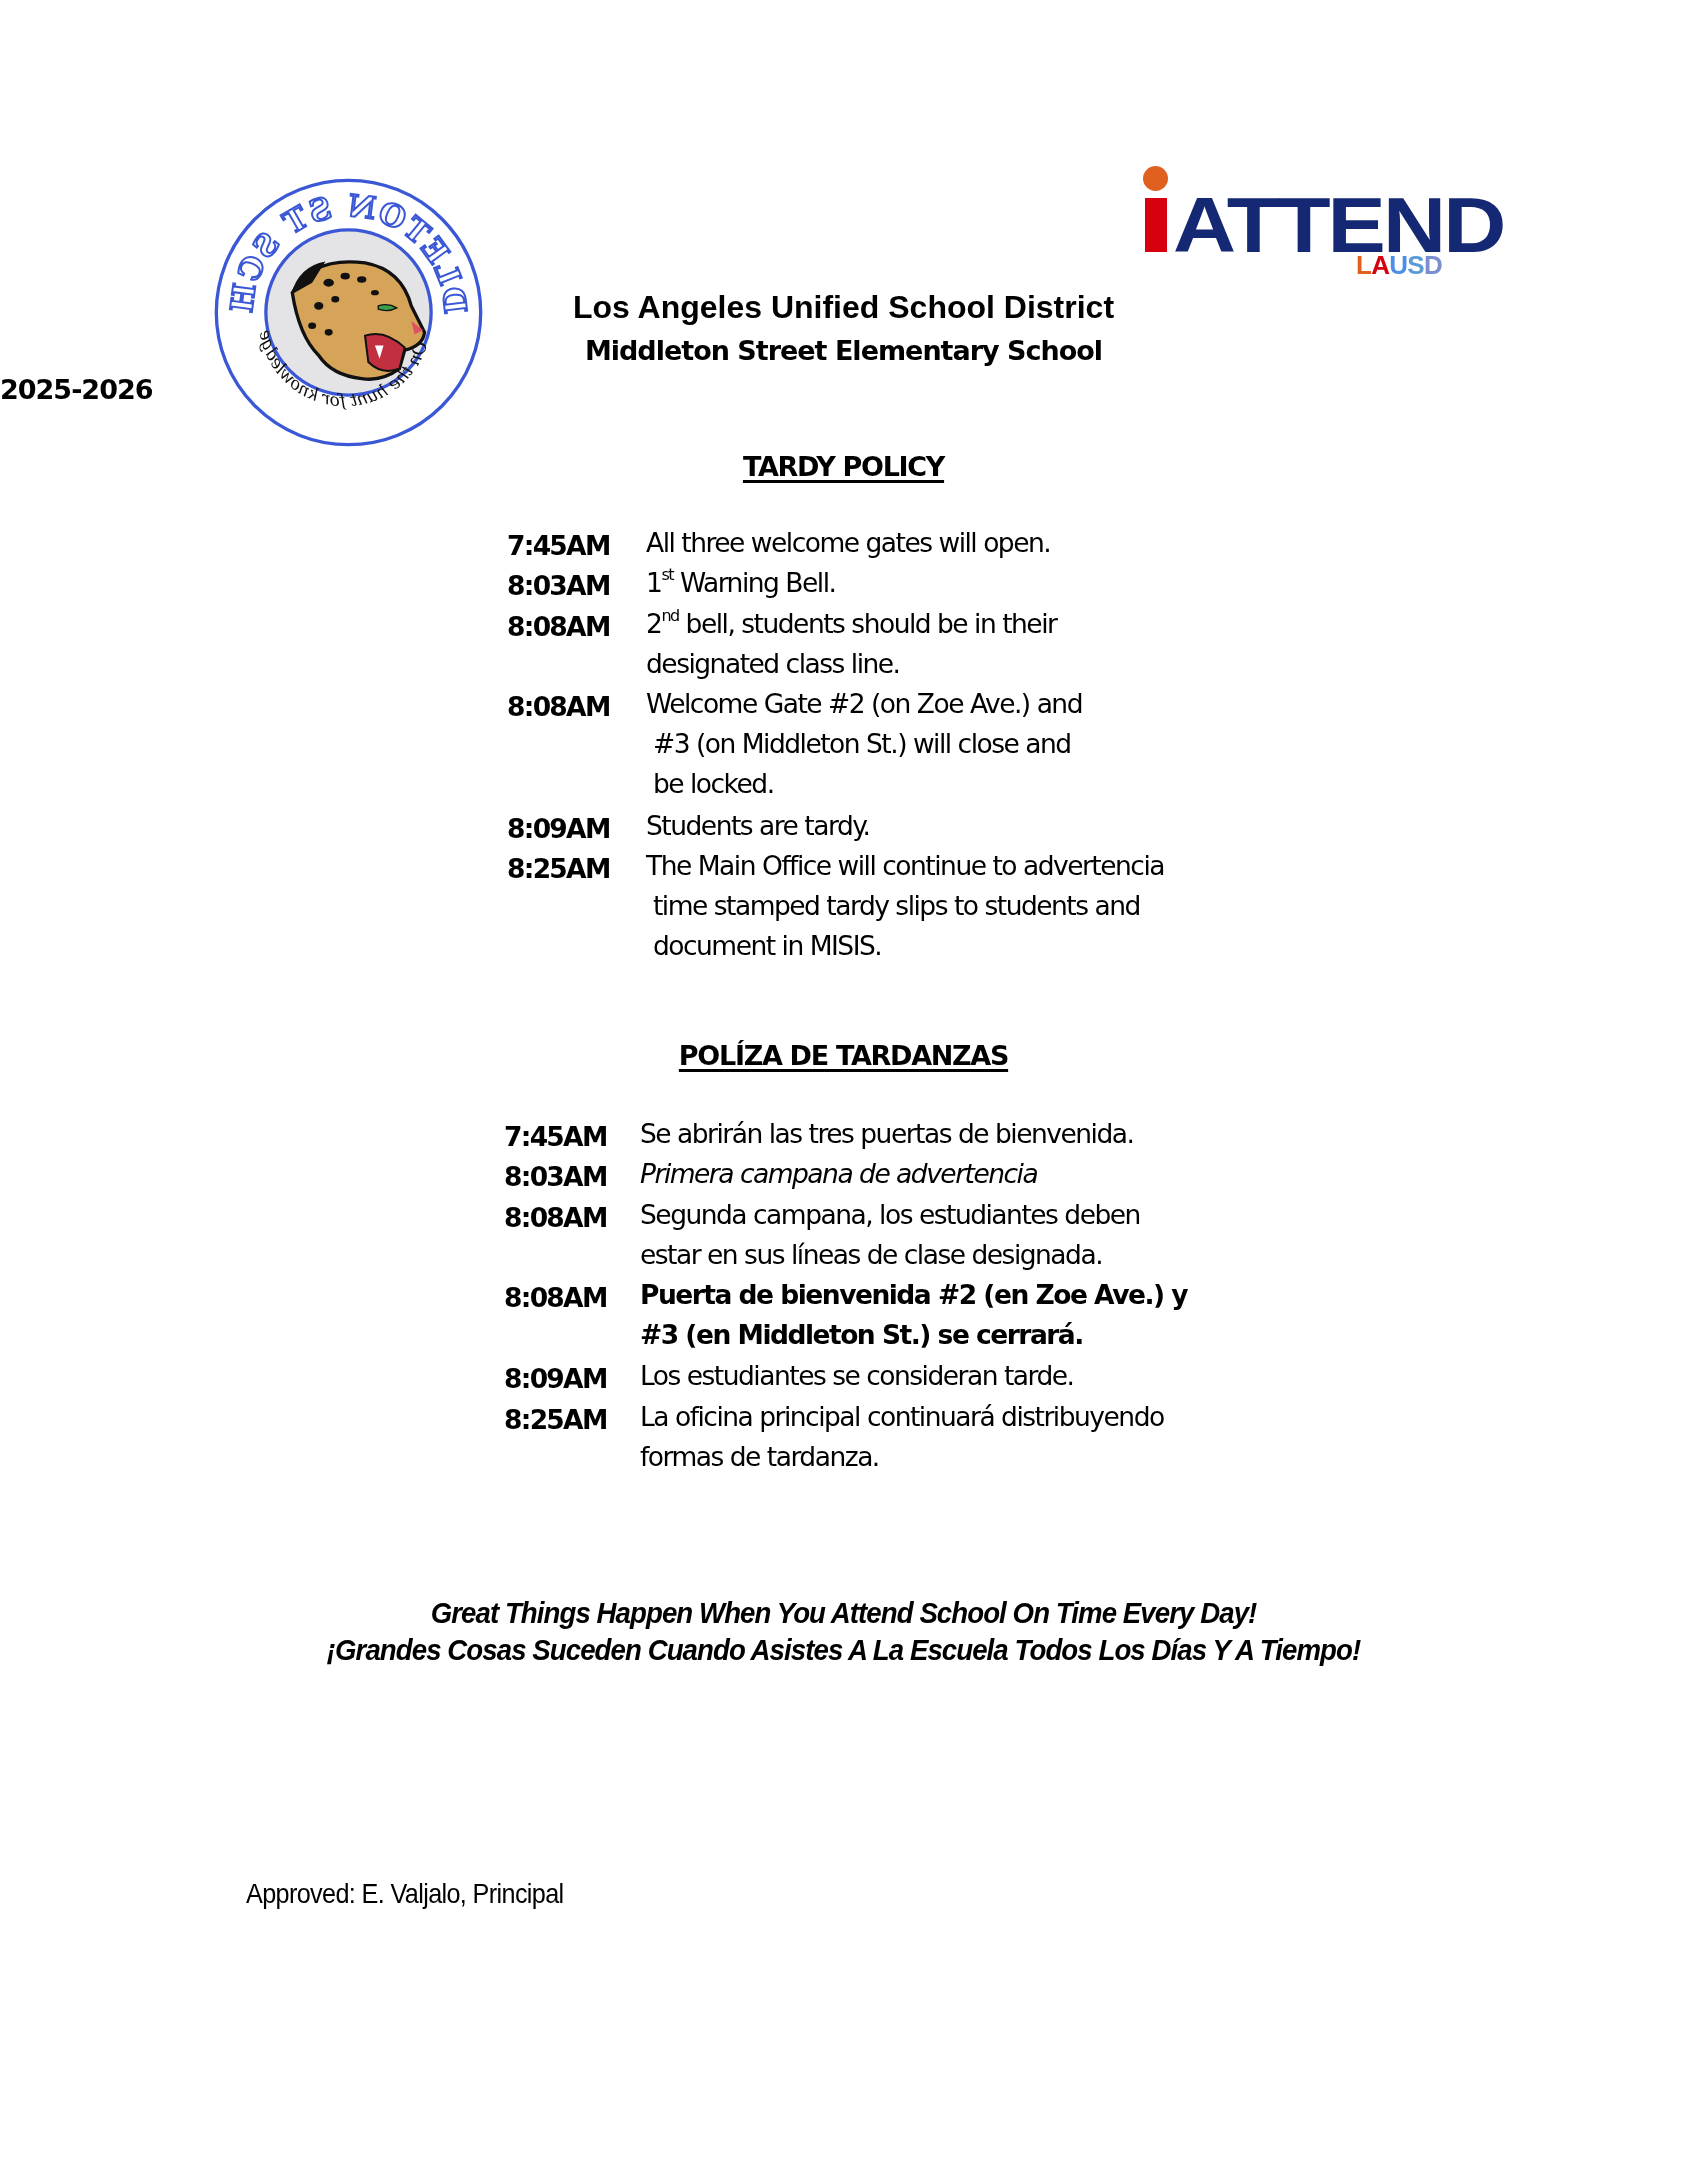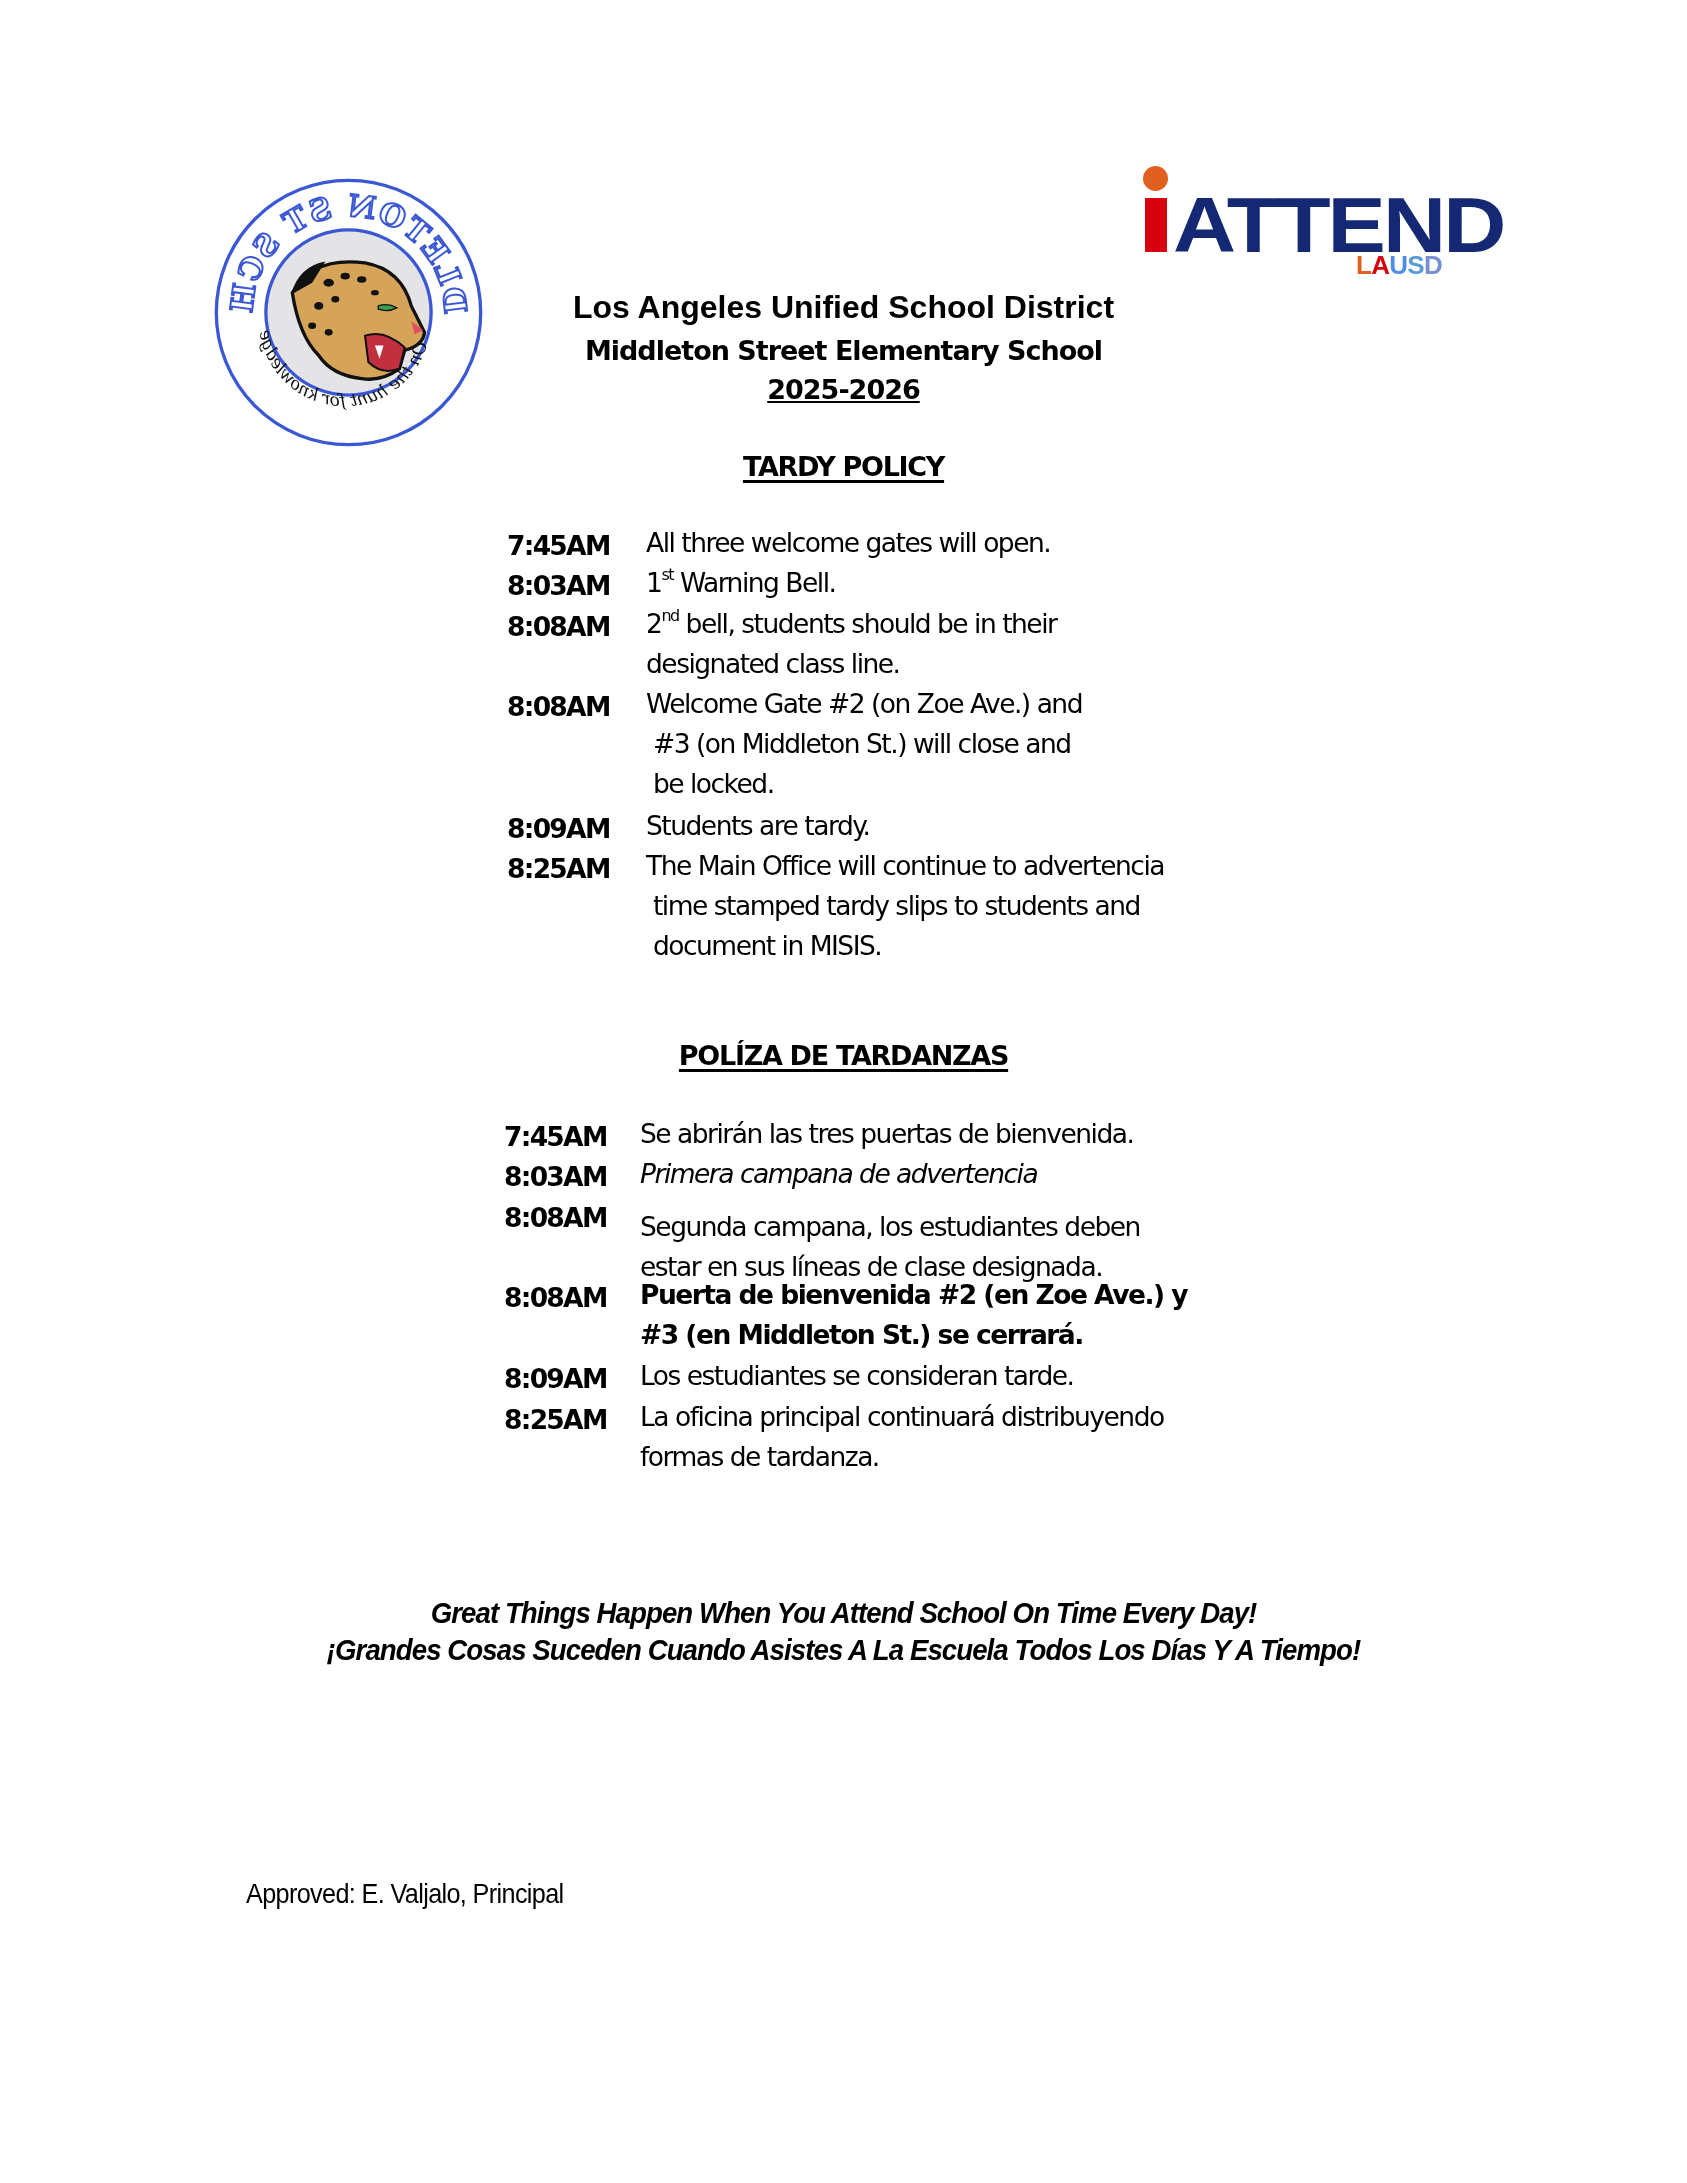--- a/index.html
+++ b/index.html
@@ -13,21 +13,21 @@
   #iattend { left:1131px; top:165px; width:344px; height:119px; }
   .ia-dot { position:absolute; left:12px; top:1.3px; width:25px; height:25px; border-radius:50%; background:#e0601f; }
   .ia-i { position:absolute; left:14px; top:33px; width:22px; height:54px; background:#d6000f; }
   .ia-word { position:absolute; left:42px; top:21px; font-family:"Liberation Sans", sans-serif; font-weight:bold;
              font-size:78px; letter-spacing:-2.6px; color:#152873; line-height:1; transform:scaleX(1.12); transform-origin:left top; }
   .ia-lausd { position:absolute; left:225px; top:87px; font-weight:bold; font-size:26px; line-height:1; letter-spacing:-0.7px; }
 
   
   .hdr1 { left:0; width:1687px; text-align:center; top:289px; font-size:32px; font-weight:bold; }
   .hdr2 { left:0; width:1687px; text-align:center; top:335px; font-family:"DejaVu Sans", sans-serif; font-size:27px; font-weight:bold; letter-spacing:-1px; }
-  .hdr3 { left:0; width:1687px; text-align:center; top:374px; font-family:"DejaVu Sans", sans-serif; font-size:27px; font-weight:bold; letter-spacing:-1px;text-decoration:underline; }
+  .hdr3 { left:0; width:1687px; top:374px; font-family:"DejaVu Sans", sans-serif; font-size:27px; font-weight:bold; letter-spacing:-1px; }
   .sect-title { left:0; width:1687px; text-align:center; font-family:"DejaVu Sans", sans-serif; font-size:27px; font-weight:bold; letter-spacing:-1.3px; }
   .sect-title span { text-decoration:underline; text-decoration-thickness:2.6px; text-underline-offset:4px; }
 
   
   .sched { position:absolute; left:0; width:1687px; }
   .row { position:absolute; left:0; width:1334px; height:40px; }
   .time { position:absolute; font-family:"DejaVu Sans", sans-serif; font-weight:bold; font-size:26.5px; letter-spacing:-1.7px; white-space:nowrap; }
   .desc { position:absolute; font-family:"DejaVu Sans", sans-serif; font-size:26.5px; letter-spacing:-1.5px; white-space:nowrap; line-height:40px; }
   .desc .line { display:block; }
   sup { font-size:16px; line-height:0; vertical-align:12px; }
@@ -145,21 +145,21 @@
       </div>
     </div>
     <div class="row" style="top: 40px;">
       <div class="time" style="left: 504px; top: 6.6px;">8:03AM</div>
       <div class="desc" style="left: 640px; top: 0px; font-style: italic;">
         <span class="line">Primera campana de advertencia</span>
       </div>
     </div>
     <div class="row" style="top: 81px;">
       <div class="time" style="left: 504px; top: 6.6px;">8:08AM</div>
-      <div class="desc" style="left: 640px; top: 12px;">
+      <div class="desc" style="left: 640px; top: 0px;">
         <span class="line">Segunda campana, los estudiantes deben</span>
         <span class="line">estar en sus líneas de clase designada.</span>
       </div>
     </div>
     <div class="row" style="top: 161px;">
       <div class="time" style="left: 504px; top: 6.6px;">8:08AM</div>
       <div class="desc" style="left: 640px; top: 0px; font-weight: bold;">
         <span class="line">Puerta de bienvenida #2 (en Zoe Ave.) y</span>
         <span class="line">#3 (en Middleton St.) se cerrará.</span>
       </div>

